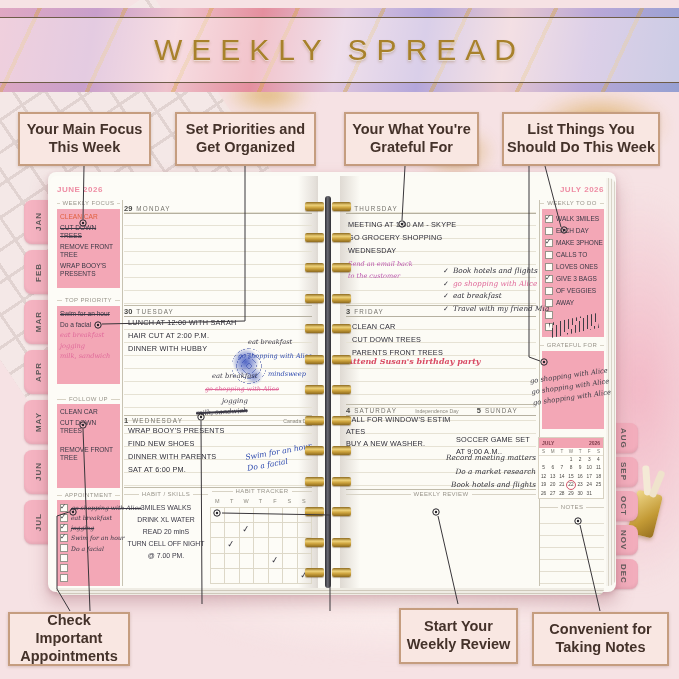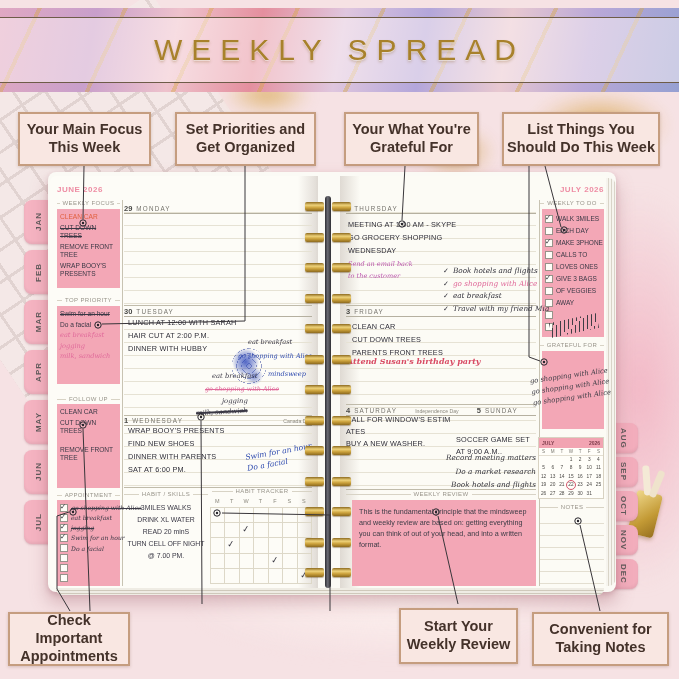--- a/index.html
+++ b/index.html
@@ -477,23 +477,20 @@
   <div class="abs" style="left:430px;top:451px;width:106px;text-align:right">
 
   <div class="script" style="font-size:7.3px;line-height:13.5px;color:#34343c">Record meeting matters</div>
       <div class="script" style="font-size:7.3px;line-height:13.5px;color:#34343c">Do a market research</div>
       <div class="script" style="font-size:7.3px;line-height:13.5px;color:#34343c">Book hotels and flights</div>
     </div>
 
   <div class="abs seclabel" style="left:346px;top:491px;width:190px">
       <span>WEEKLY REVIEW</span>
     </div>
-  <div class="abs pinkbox rev" style="left:352px;top:500px;width:184px;height:86px">
-    <div>This is the fundamental principle that the mindsweep and weekly review are based on: getting everything you can think of out of your head, and into a written format.</div>
-  </div>
 
   <div class="abs cal" style="left:538px;top:437px;width:66px">
     <div class="calhead">
       <span>JULY</span>
       <span>2026</span>
     </div>
     <div class="caldays">
 
     <span>S</span>
         <span>M</span>

